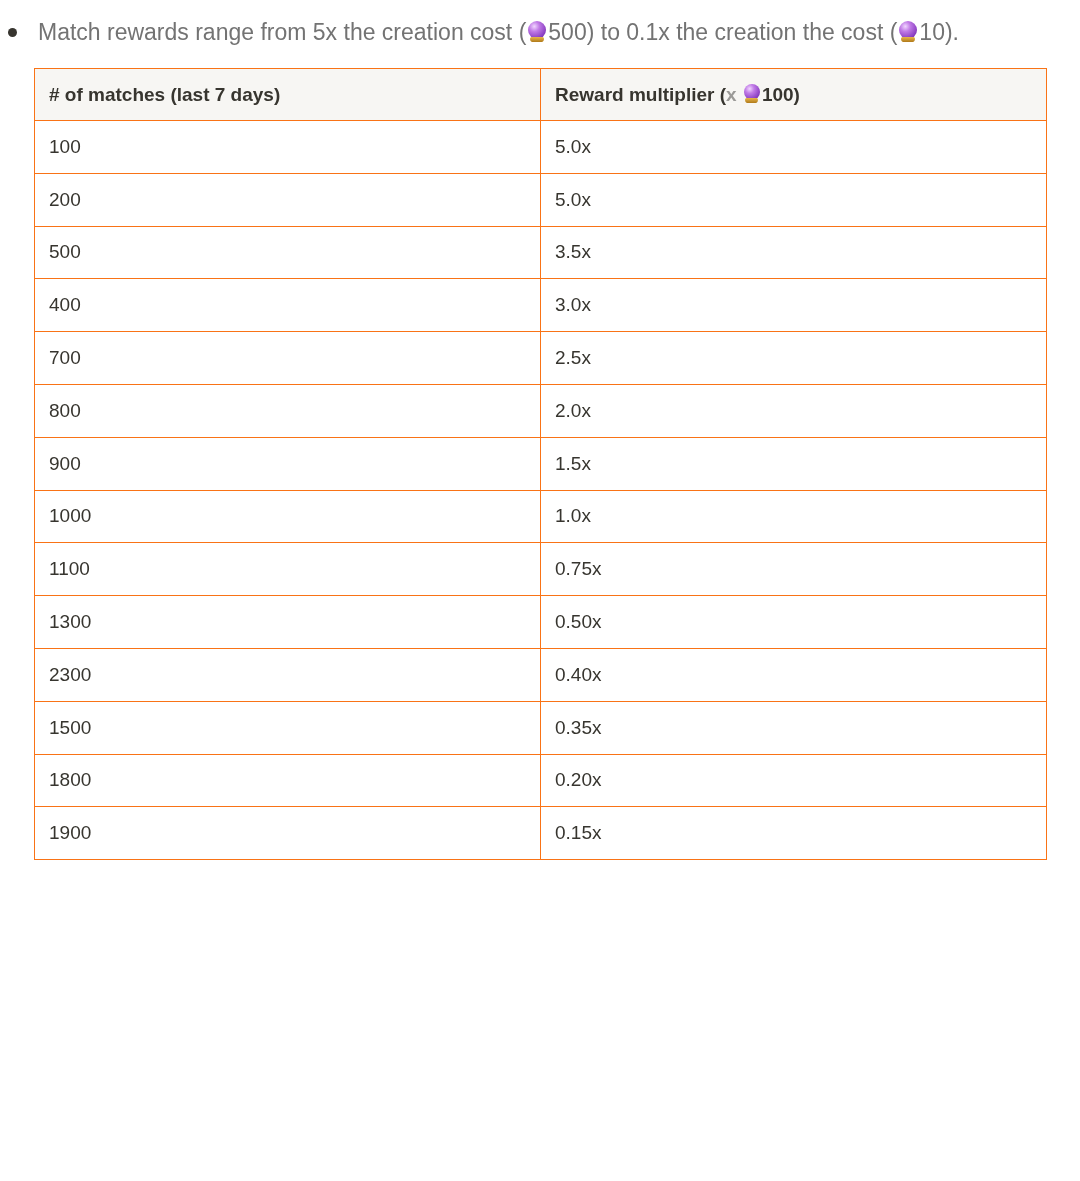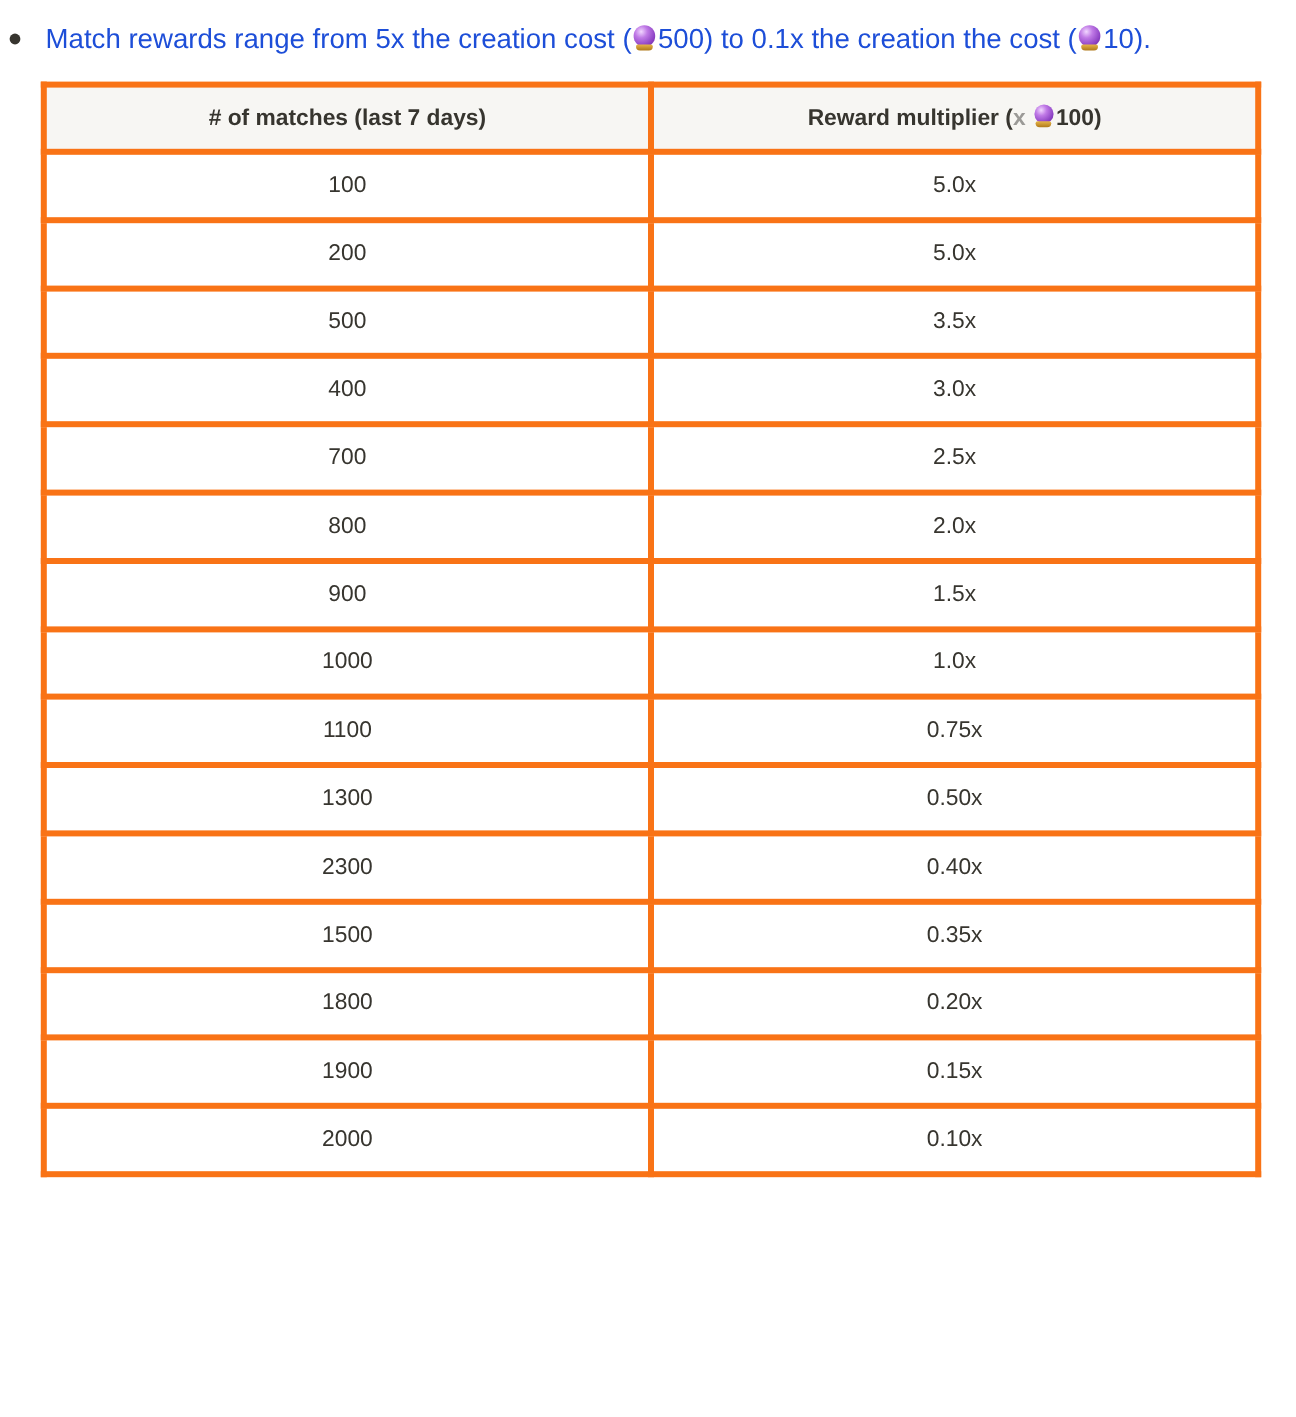--- a/index.html
+++ b/index.html
@@ -5,21 +5,21 @@
   html, body { margin: 0; padding: 0; background: #ffffff; }
   body {
     width: 1080px; height: 1181px; overflow: hidden;
     font-family: "Liberation Sans", "DejaVu Sans", sans-serif;
     color: #37352f;
     position: relative;
   }
   .bullet-line {
     position: absolute; left: 0; top: 12px; height: 40px;
     display: flex; align-items: center;
-    font-size: 23px; color: #1d4ed8; white-space: nowrap;
+    font-size: 23px; color: #737373; white-space: nowrap;
   }
   .bullet-dot {
     width: 9px; height: 9px; border-radius: 50%; background: #37352f;
     margin-left: 8px; margin-right: 21px;
   }
   .orb {
     display: inline-block; position: relative;
     width: 20px; height: 22px; vertical-align: -3px; margin: 0 1px;
   }
   .orb .ball {
@@ -34,22 +34,22 @@
   .small-orb { width: 18px; height: 20px; }
   .small-orb .ball { width: 16px; height: 16px; }
   .small-orb .base { top: 14px; left: 2px; width: 13px; height: 5px; }
 
   table.reward-table {
     position: absolute; left: 34px; top: 68px;
     width: 1012px; border-collapse: collapse; table-layout: fixed;
     font-size: 19px;
   }
   table.reward-table th, table.reward-table td {
-    border: 5px solid #f97316;
-    text-align: center; padding: 0 14px; height: 51.8px;
+    border: 1px solid #f97316;
+    text-align: left; padding: 0 14px; height: 51.8px;
     color: #37352f; font-weight: normal;
   }
   table.reward-table th {
     background: #f7f6f3; font-weight: 600; height: 51px;
   }
   table.reward-table col.c1 { width: 506px; }
   table.reward-table col.c2 { width: 506px; }
   .muted { color: #9b9a97; font-weight: 600; }
 </style>
 </head>
@@ -133,18 +133,14 @@
         <td>0.35x</td>
       </tr>
       <tr>
         <td>1800</td>
         <td>0.20x</td>
       </tr>
       <tr>
         <td>1900</td>
         <td>0.15x</td>
       </tr>
-      <tr>
-        <td>2000</td>
-        <td>0.10x</td>
-      </tr>
     </tbody>
 </table>
 
 </body></html>

